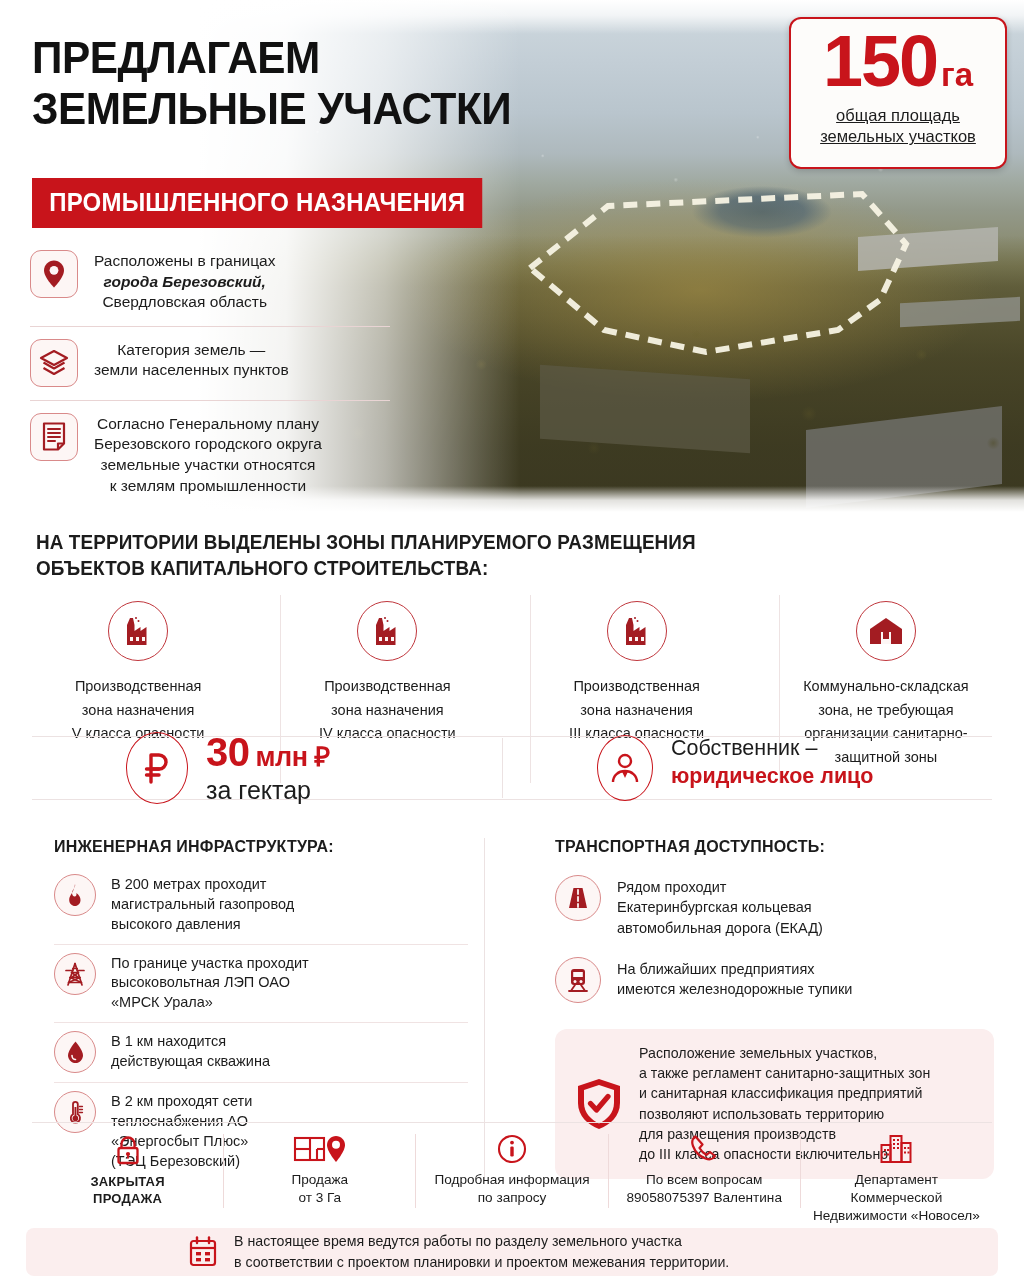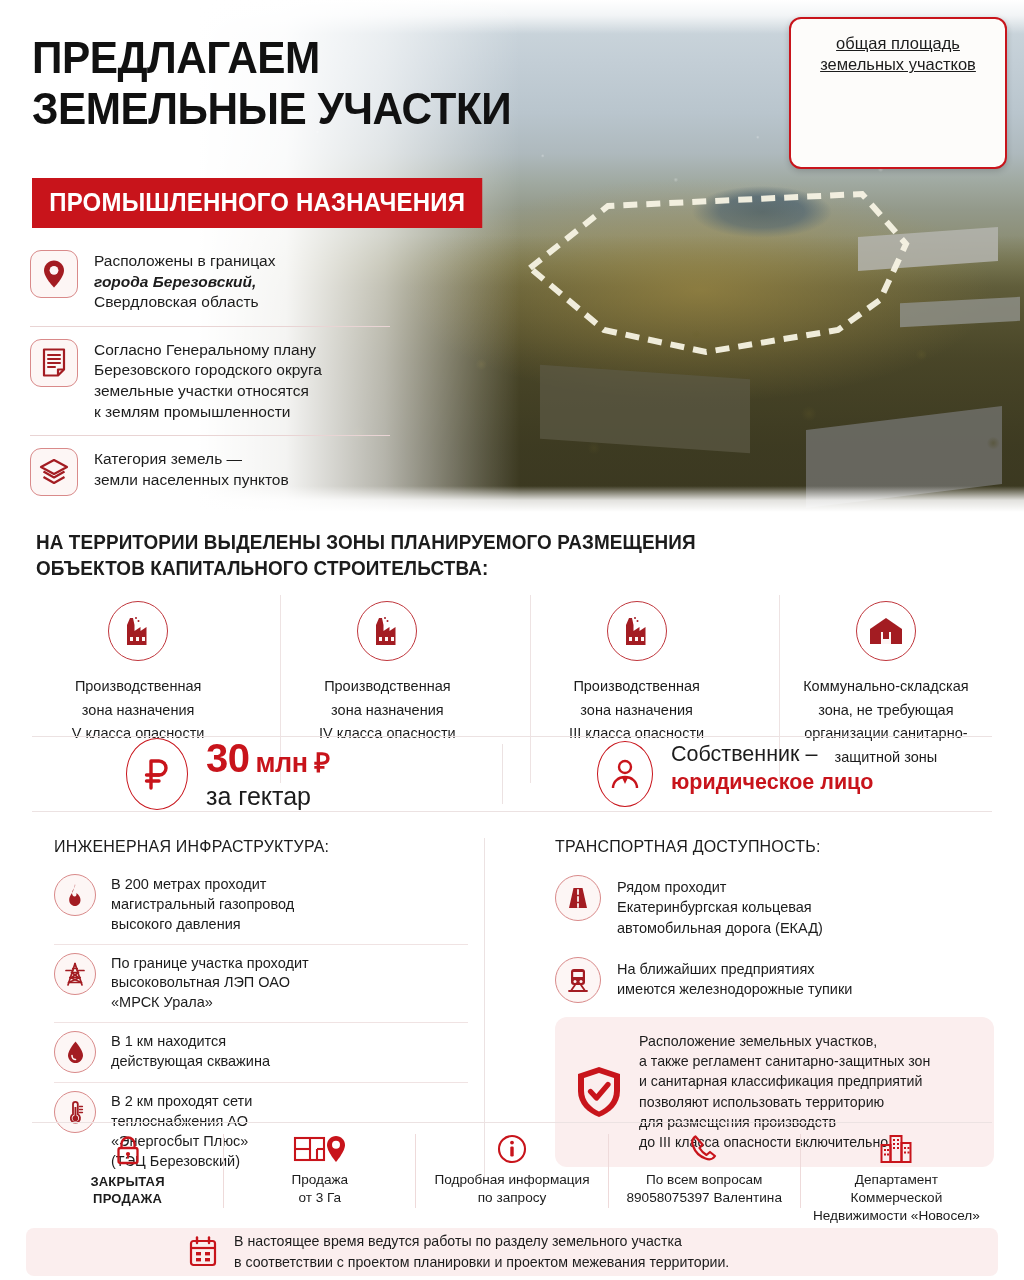--- a/index.html
+++ b/index.html
@@ -142,21 +142,21 @@
   .badge-cap { margin-top:8px; font-size:16.5px; color:#1c1c1c; text-align:center; line-height:1.28;text-decoration:underline; }
 
   
   .features { position:absolute; left:30px; top:238px; width:360px; z-index:5; }
   .feature { display:flex; align-items:flex-start; padding:12px 0 13px 0; }
   .feature + .feature { border-top:1px solid #e9d4d4; }
   .feat-ico {
     flex:0 0 auto; width:48px; height:48px; border:1.6px solid #d98a8a; border-radius:11px;
     background:#fdf6f5; display:flex; align-items:center; justify-content:center; margin-right:16px;
   }
-  .feat-txt { font-size:15.5px; line-height:1.33; color:#1c1c1c; padding-top:1px; }
+  .feat-txt { font-size:15.5px; line-height:1.33; color:#1c1c1c; padding-top:1px;text-align:center; }
   .feat-txt b { font-weight:700;font-style:italic; }
 
   
   .zones { position:absolute; left:0; top:512px; width:1024px; }
   .zones-head {
     margin:18px 0 0 36px; width:700px;
     font-weight:700; font-size:19.5px; line-height:1.32; color:#1c1c1c;
     letter-spacing:0.1px; transform:scaleX(0.97); transform-origin:left top;
   }
   .zone-grid { display:flex; margin-top:14px; padding:0 32px;gap:36px; }
@@ -166,21 +166,21 @@
   }
   .zone + .zone { border-left:1px solid #eee3e3; }
   .zone-ico {
     width:60px; height:60px; border:1.6px solid #c0363c; border-radius:50%;
     display:flex; align-items:center; justify-content:center; margin-bottom:14px;
   }
   .zone-txt { font-size:14.5px; line-height:1.62; color:#1c1c1c; }
 
   
   .price-band {
-    position:absolute; left:32px; top:736px; width:960px; height:76px;
+    position:absolute; left:32px; top:736px; width:960px; height:64px;
     border-top:1px solid #ece2e2; border-bottom:1px solid #ece2e2;
     display:flex; align-items:center;
   }
   .price-left { width:470px; display:flex; align-items:center; padding-left:94px; }
   .price-ico {
     width:62px; height:72px; border:1.8px solid #c8141b; border-radius:50%;
     display:flex; align-items:center; justify-content:center; margin-right:18px; flex:0 0 auto;
   }
   .price-main { font-size:40px; font-weight:700; color:#c8141b; line-height:1; letter-spacing:-0.5px; }
   .price-main .mln { font-size:27px; margin-left:6px; }
@@ -191,39 +191,39 @@
     width:56px; height:66px; border:1.8px solid #c8141b; border-radius:50%;
     display:flex; align-items:center; justify-content:center; margin-right:18px; flex:0 0 auto;
   }
   .owner-t1 { font-size:21.5px; color:#1c1c1c; line-height:1.3; }
   .owner-t2 { font-size:21.5px; color:#c8141b; font-weight:700; line-height:1.3; }
 
   
   .cols { position:absolute; left:0; top:838px; width:1024px; display:flex; }
   .col-l { width:484px; padding-left:54px; padding-right:16px; }
   .col-r { width:540px; padding-left:70px; padding-right:30px; border-left:1px solid #ece2e2; }
-  .col-h { font-weight:400; font-size:16px; color:#1c1c1c; letter-spacing:0.2px; margin-bottom:10px; }
+  .col-h { font-weight:700; font-size:16px; color:#1c1c1c; letter-spacing:0.2px; margin-bottom:10px; }
 
   .irow { display:flex; align-items:flex-start; padding:8px 0 9px 0; }
   .irow + .irow { border-top:1px solid #f0e3e3; }
   .irow-ico {
     flex:0 0 auto; width:42px; height:42px; border:1.4px solid #d98a8a; border-radius:50%;
     background:#fdf6f5; display:flex; align-items:center; justify-content:center; margin-right:15px;
   }
   .irow-txt { font-size:14.5px; line-height:1.37; color:#1c1c1c; padding-top:1px; }
 
   .trow { display:flex; align-items:flex-start; padding:9px 0 10px 0; }
   .trow-ico {
     flex:0 0 auto; width:46px; height:46px; border:1.4px solid #d98a8a; border-radius:50%;
     background:#fdf6f5; display:flex; align-items:center; justify-content:center; margin-right:16px;
   }
   .trow-txt { font-size:14.5px; line-height:1.40; color:#1c1c1c; padding-top:2px; }
 
   .note {
-    margin-top:4px; background:#fbeeee; border-radius:12px;
+    margin-top:16px; background:#fbeeee; border-radius:12px;
     display:flex; align-items:center; padding:14px 18px 14px 16px;
   }
   .note-ico { flex:0 0 auto; width:56px; margin-right:12px; display:flex; justify-content:center; }
   .note-txt { font-size:14.2px; line-height:1.43; color:#1c1c1c; }
 
   
   .footer {
     position:absolute; left:32px; top:1122px; width:960px; height:96px;
     border-top:1px solid #ece2e2;
     display:flex; align-items:center;
@@ -270,39 +270,57 @@
     <div class="hero-fade-bottom"></div>
 
     <div class="hero-title">
       <span class="l1">ПРЕДЛАГАЕМ</span>
       <span class="l2">ЗЕМЕЛЬНЫЕ УЧАСТКИ</span>
     </div>
 
     <div class="hero-sub">ПРОМЫШЛЕННОГО НАЗНАЧЕНИЯ</div>
 
     <div class="badge">
+      <div class="badge-num">
+        <span class="big">150</span>
+        <span class="unit">га</span>
+      </div>
       <div class="badge-cap">
         <div>общая площадь</div>
         <div>земельных участков</div>
       </div>
     </div>
 
     <div class="features">
 
       <div class="feature">
         <div class="feat-ico">
           <svg width="26" height="30" viewBox="0 0 26 30">
             <path d="M13 1.5C7.5 1.5 3 6 3 11.5c0 7 10 17 10 17s10-10 10-17C23 6 18.5 1.5 13 1.5z" fill="#a31c22"></path>
             <circle cx="13" cy="11.3" r="4.4" fill="#fdf6f5"></circle>
           </svg>
         </div>
         <div class="feat-txt">
           <div>Расположены в границах</div>
           <div><b>города Березовский,</b></div>
           <div>Свердловская область</div>
+        </div>
+      </div>
+
+      <div class="feature">
+        <div class="feat-ico">
+          <svg width="30" height="28" viewBox="0 0 30 28">
+            <path d="M15 2 L28 9 L15 16 L2 9 Z" fill="none" stroke="#a31c22" stroke-width="2.2" stroke-linejoin="round"></path>
+            <path d="M4.5 13.5 L15 19.5 L25.5 13.5" fill="none" stroke="#a31c22" stroke-width="2.2" stroke-linejoin="round"></path>
+            <path d="M4.5 19 L15 25 L25.5 19" fill="none" stroke="#a31c22" stroke-width="2.2" stroke-linejoin="round"></path>
+          </svg>
+        </div>
+        <div class="feat-txt">
+          <div>Категория земель —</div>
+          <div>земли населенных пунктов</div>
         </div>
       </div>
 
       <div class="feature">
         <div class="feat-ico">
           <svg width="24" height="30" viewBox="0 0 24 30">
             <path d="M2 1.5h20v20l-6 6H2z" fill="none" stroke="#a31c22" stroke-width="2.2" stroke-linejoin="round"></path>
             <path d="M22 21.5h-6v6" fill="none" stroke="#a31c22" stroke-width="2.2" stroke-linejoin="round"></path>
             <g stroke="#a31c22" stroke-width="2" stroke-linecap="round">
               <line x1="6" y1="7" x2="18" y2="7"></line>
@@ -310,34 +328,20 @@
               <line x1="6" y1="15" x2="18" y2="15"></line>
               <line x1="6" y1="19" x2="13" y2="19"></line>
             </g>
           </svg>
         </div>
         <div class="feat-txt">
           <div>Согласно Генеральному плану</div>
           <div>Березовского городского округа</div>
           <div>земельные участки относятся</div>
           <div>к землям промышленности</div>
-        </div>
-      </div>
-
-      <div class="feature">
-        <div class="feat-ico">
-          <svg width="30" height="28" viewBox="0 0 30 28">
-            <path d="M15 2 L28 9 L15 16 L2 9 Z" fill="none" stroke="#a31c22" stroke-width="2.2" stroke-linejoin="round"></path>
-            <path d="M4.5 13.5 L15 19.5 L25.5 13.5" fill="none" stroke="#a31c22" stroke-width="2.2" stroke-linejoin="round"></path>
-            <path d="M4.5 19 L15 25 L25.5 19" fill="none" stroke="#a31c22" stroke-width="2.2" stroke-linejoin="round"></path>
-          </svg>
-        </div>
-        <div class="feat-txt">
-          <div>Категория земель —</div>
-          <div>земли населенных пунктов</div>
         </div>
       </div>
 
     </div>
   </div>
 
   <div class="zones">
     <div class="zones-head">
       <div>НА  ТЕРРИТОРИИ ВЫДЕЛЕНЫ ЗОНЫ ПЛАНИРУЕМОГО РАЗМЕЩЕНИЯ</div>
       <div>ОБЪЕКТОВ КАПИТАЛЬНОГО СТРОИТЕЛЬСТВА:</div>

